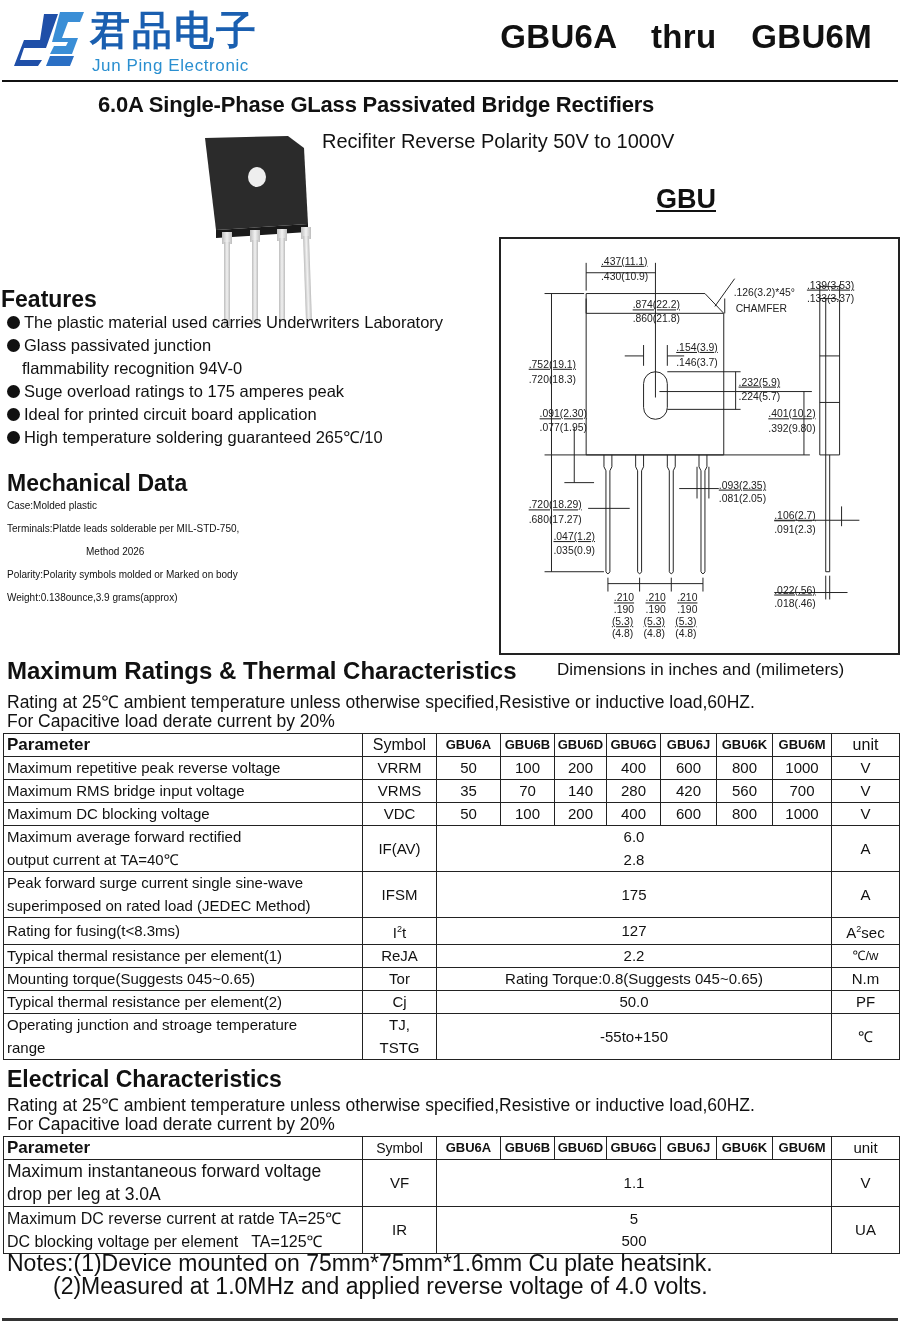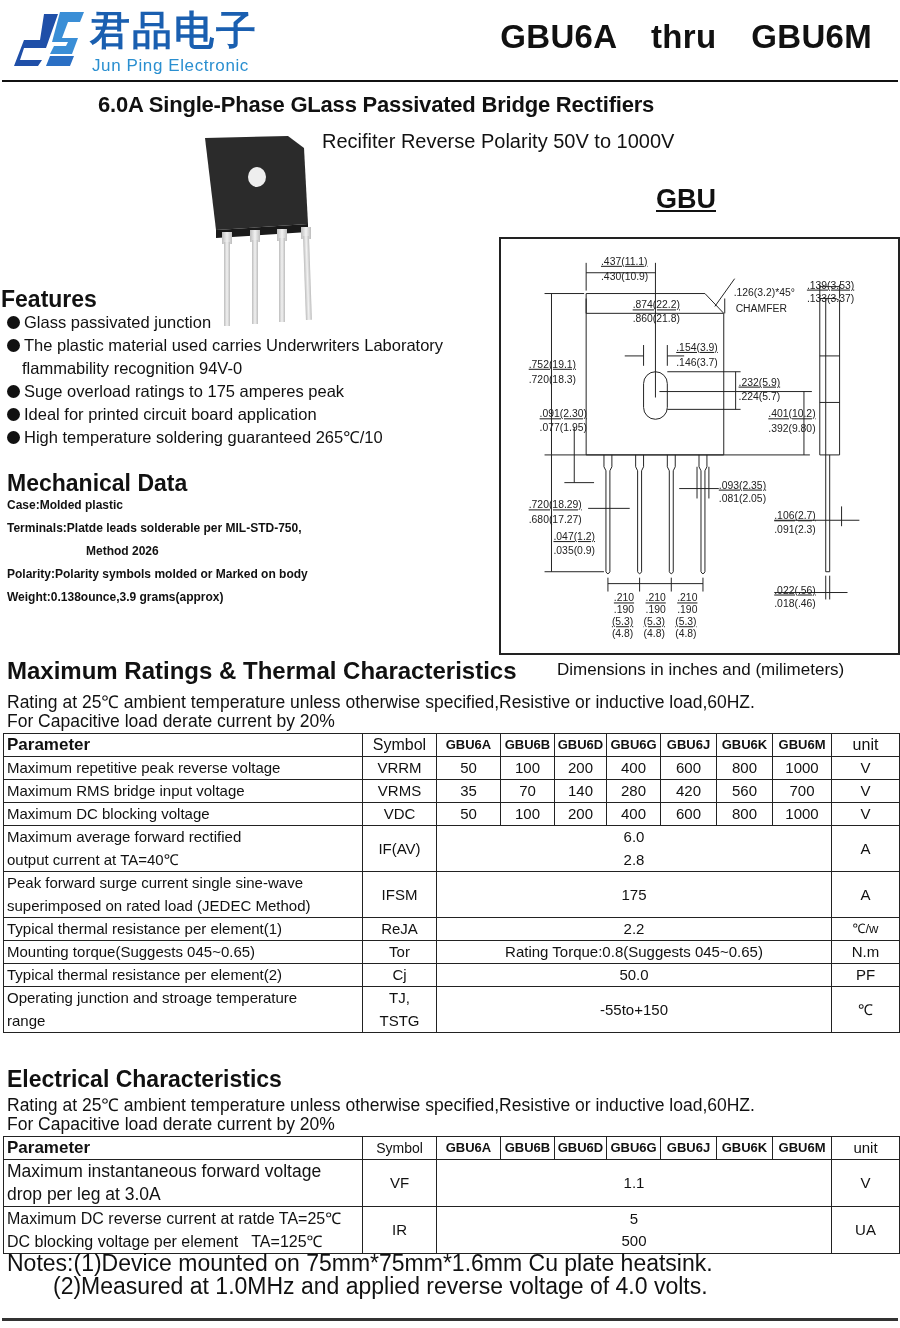--- a/index.html
+++ b/index.html
@@ -23,21 +23,21 @@
   
   .h2 { font-size: 23px; font-weight: bold; }
   .features-title { left: 1px; top: 286px; }
   .features-list { left: 7px; top: 311px; width: 470px; list-style: none; font-size: 16.5px; line-height: 23px; }
   .features-list li { position: relative; padding-left: 17px; }
   .features-list li::before { content: ""; position: absolute; left: 0; top: 5px; width: 13px; height: 13px; border-radius: 50%; background: #111; }
   .features-list li.cont { padding-left: 15px; }
   .features-list li.cont::before { display: none; }
 
   .mech-title { left: 7px; top: 470px; }
-  .mech-list { left: 7px; top: 494px; font-size: 12px; line-height: 23px; font-weight: bold; }
+  .mech-list { left: 7px; top: 494px; font-size: 10px; line-height: 23px; }
   .mech-list .indent { padding-left: 79px; }
 
   
   .drawing { left: 499px; top: 237px; width: 401px; height: 418px; border: 2px solid #222; }
   .dim-note { left: 557px; top: 660px; font-size: 17px; }
 
   
   .max-title { left: 7px; top: 657px; font-size: 24px; font-weight: bold; }
   .note-line { font-size: 17.5px; left: 7px; }
 
@@ -91,22 +91,22 @@
   <rect x="77" y="97" width="10" height="12" fill="url(#lead)"></rect>
   <rect x="101" y="95" width="10" height="12" fill="url(#lead)"></rect>
   <rect x="24" y="110" width="6" height="84" fill="url(#lead)"></rect>
   <rect x="52" y="108" width="6" height="84" fill="url(#lead)"></rect>
   <rect x="79" y="106" width="6" height="84" fill="url(#lead)"></rect>
   <rect x="103" y="104" width="6" height="84" fill="url(#lead)" transform="rotate(-2 106 104)"></rect>
 </svg>
 
 <div class="abs h2 features-title">Features</div>
 <ul class="abs features-list">
+  <li>The plastic material used carries Underwriters Laboratory</li>
   <li>Glass passivated junction</li>
-  <li>The plastic material used carries Underwriters Laboratory</li>
   <li class="cont">flammability recognition 94V-0</li>
   <li>Suge overload ratings to 175 amperes peak</li>
   <li>Ideal for printed circuit board application</li>
   <li>High temperature soldering guaranteed 265℃/10</li>
 </ul>
 
 <div class="abs h2 mech-title">Mechanical Data</div>
 <div class="abs mech-list">
   <div>Case:Molded plastic</div>
   <div>Terminals:Platde leads solderable per MIL-STD-750,</div>
@@ -315,20 +315,26 @@
   <tr>
     <td class="param tall multi">
       <div>Peak forward surge current single sine-wave</div>
       <div>superimposed on rated load (JEDEC Method)</div>
     </td>
     <td>IFSM</td>
     <td colspan="7">175</td>
     <td class="unit">A</td>
   </tr>
   <tr>
+    <td class="param">Rating for fusing(t&lt;8.3ms)</td>
+    <td><span>I</span><sup style="font-size:9px">2</sup><span>t</span></td>
+    <td colspan="7">127</td>
+    <td class="unit"><span>A</span><sup style="font-size:9px">2</sup><span>sec</span></td>
+  </tr>
+  <tr>
     <td class="param">Typical thermal resistance per element(1)</td>
     <td>ReJA</td>
     <td colspan="7">2.2</td>
     <td class="unit" style="font-size:13px">℃/w</td>
   </tr>
   <tr>
     <td class="param">Mounting torque(Suggests 045~0.65)</td>
     <td>Tor</td>
     <td colspan="7">Rating Torque:0.8(Suggests 045~0.65)</td>
     <td class="unit">N.m</td>

